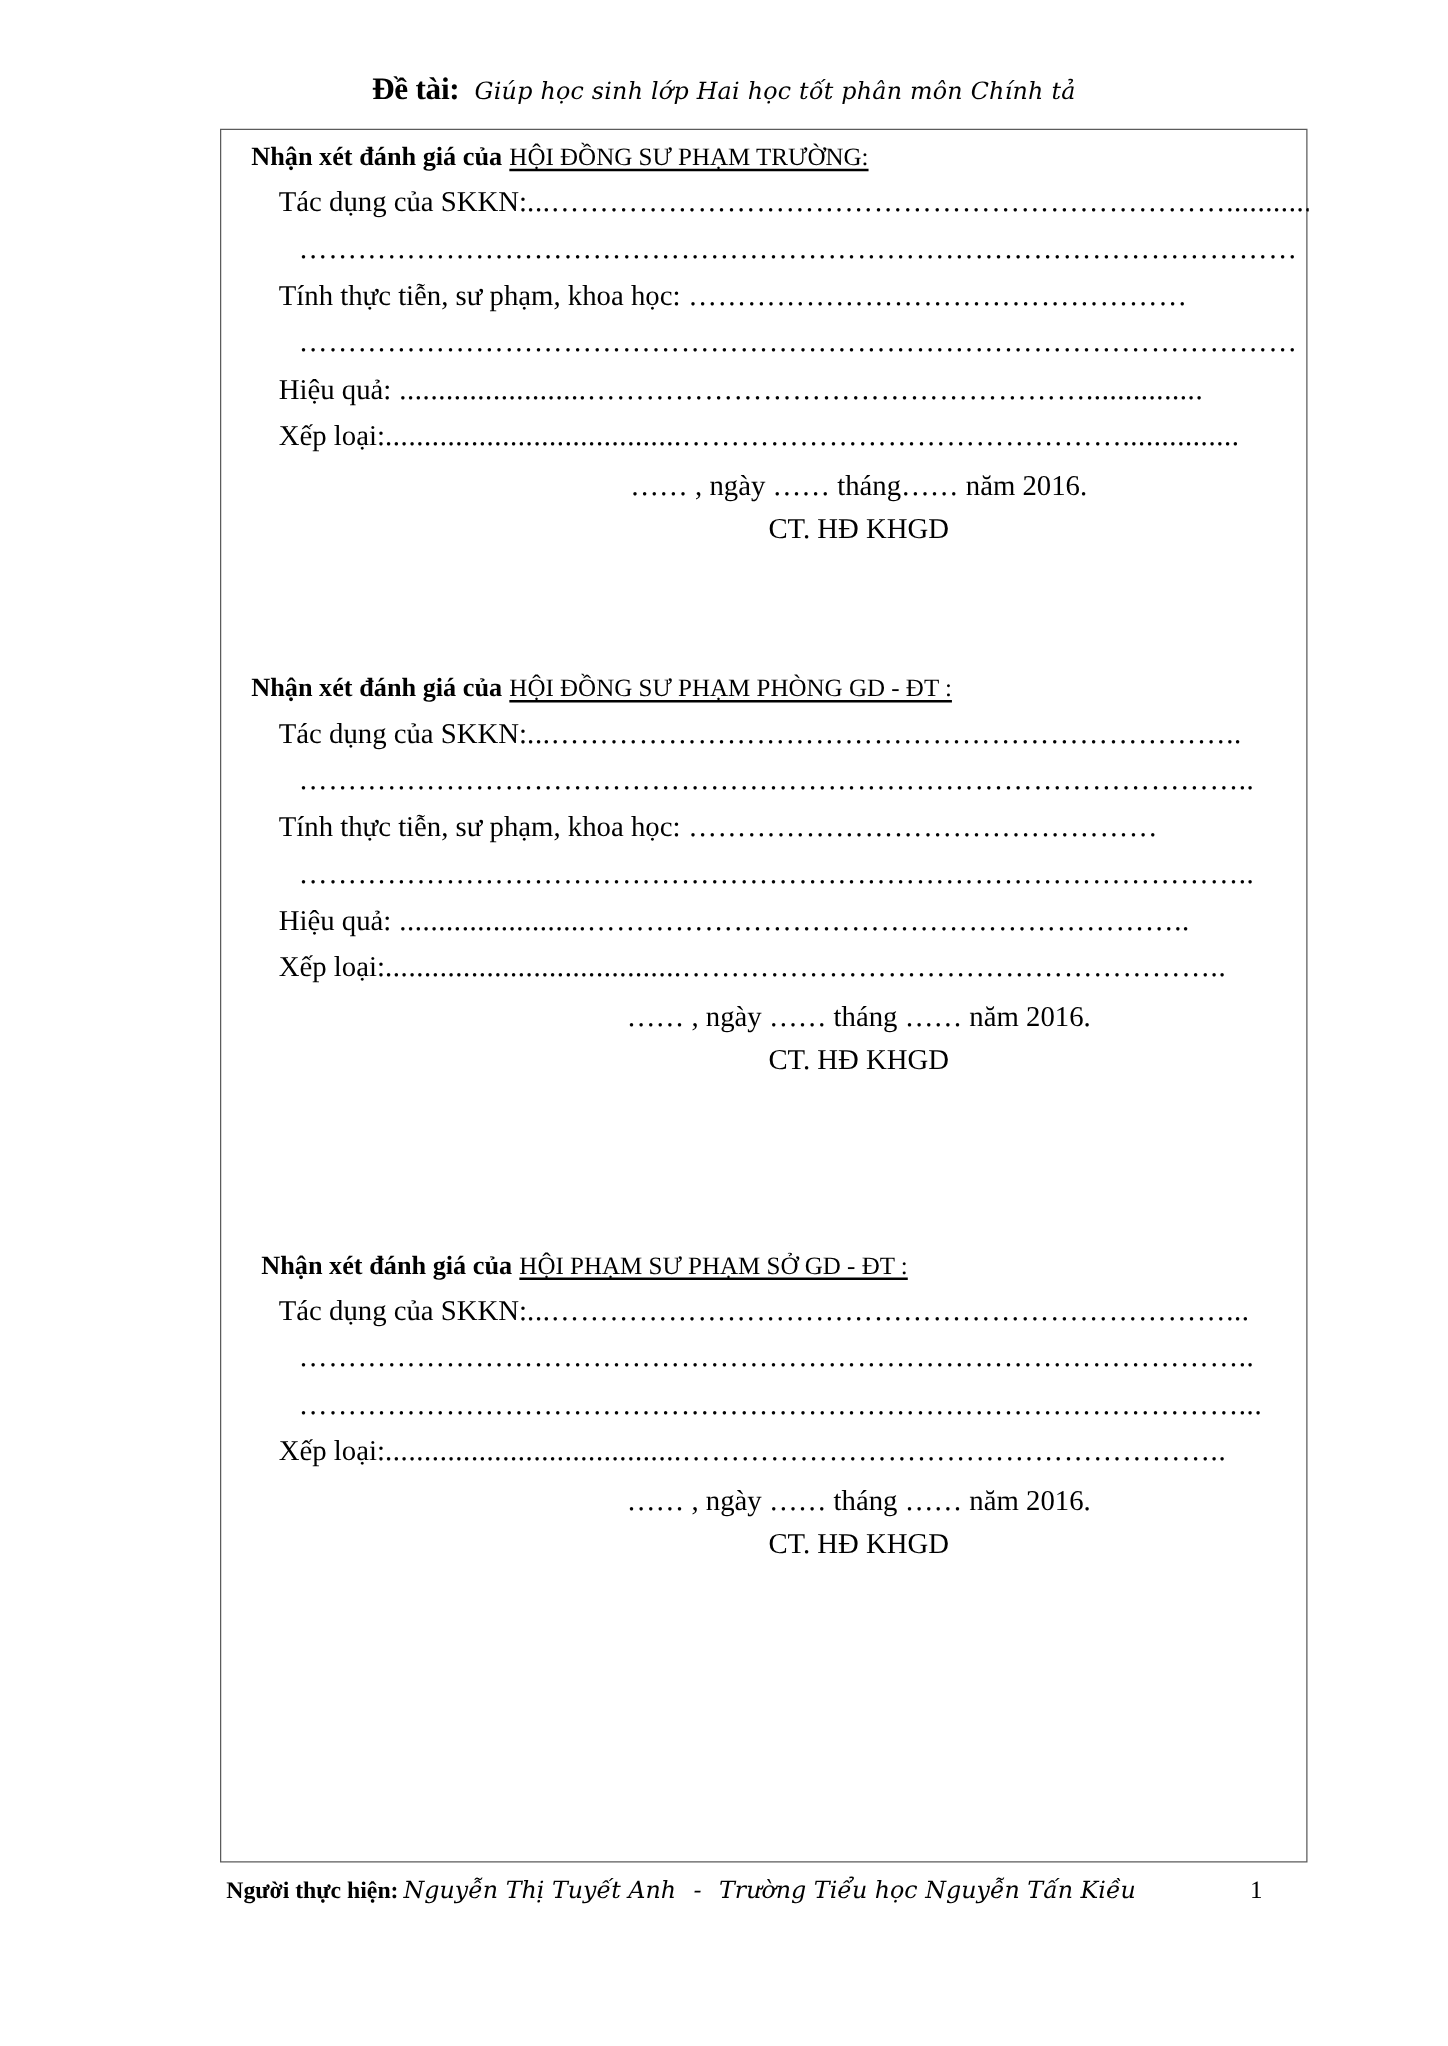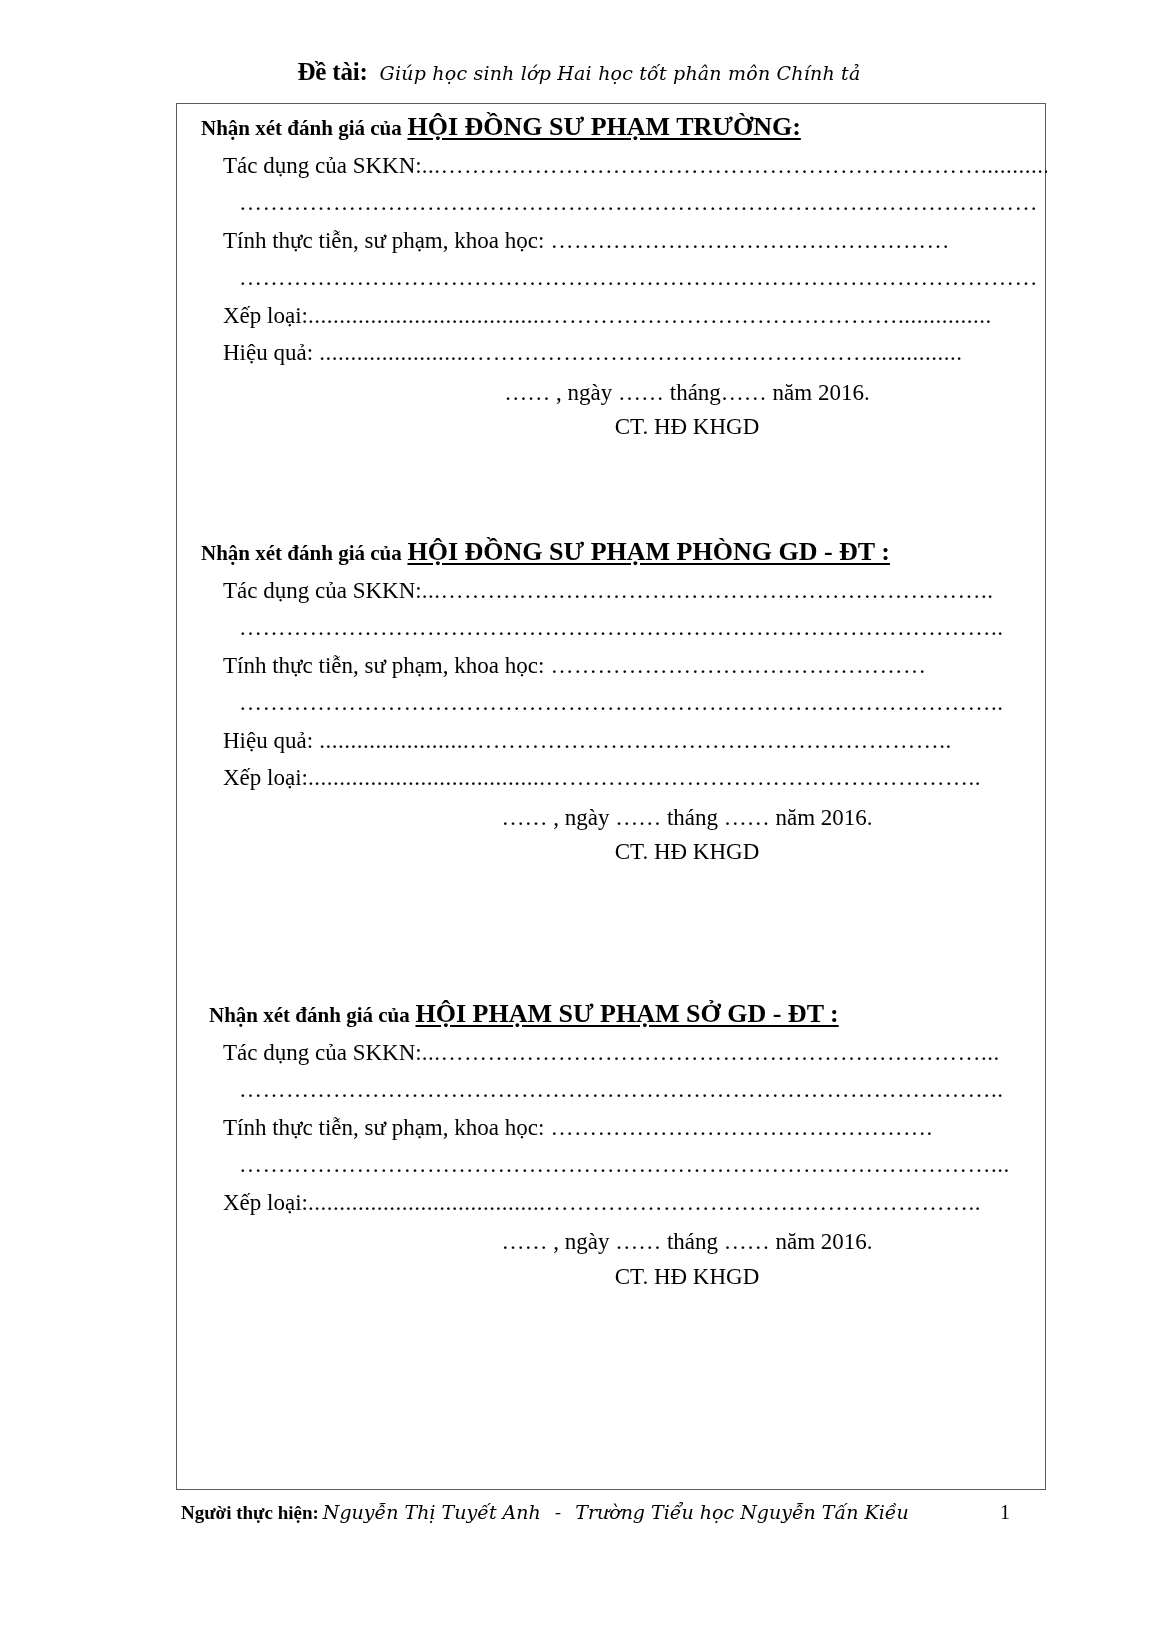--- a/index.html
+++ b/index.html
@@ -71,22 +71,22 @@
     margin: 0 0 2px 0;
     white-space: nowrap;
     line-height: 1.34;
   }
   .sec-title .t-bold {
     font-weight: bold;
     font-size: 21px;
     text-underline-offset: 3px;
   }
   .sec-title .t-plain {
-    font-weight: bold;
-    font-size: 26px;
+    font-weight: normal;
+    font-size: 20px;
     text-decoration: underline;
     text-underline-offset: 3px;
   }
   .s1 .sec-title { padding-left: 24px; }
   .s2 .sec-title { padding-left: 24px; }
   .s3 .sec-title { padding-left: 32px; }
 
   .field-line {
     font-size: 23px;
     line-height: 1.63;
@@ -177,24 +177,24 @@
       <div class="field-line cont">
         <span class="dots">…………………………………………………………………………………………</span>
       </div>
       <div class="field-line">
         <span>Tính thực tiễn, sư phạm, khoa học:</span><span class="dots"> ……………………………………………</span>
       </div>
       <div class="field-line cont">
         <span class="dots">…………………………………………………………………………………………</span>
       </div>
       <div class="field-line">
+        <span>Hiệu quả:</span><span class="dots"> ........................……………………………………………...............</span>
+      </div>
+      <div class="field-line">
         <span>Xếp loại:</span><span class="dots">......................................………………………………………...............</span>
-      </div>
-      <div class="field-line">
-        <span>Hiệu quả:</span><span class="dots"> ........................……………………………………………...............</span>
       </div>
 
       <div class="sign-block">
         <div class="sign-date">……  , ngày ……  tháng…… năm 2016.</div>
         <div class="sign-who">CT. HĐ KHGD</div>
       </div>
     </div>
 
     <div class="section s2">
       <div class="sec-title">
@@ -232,23 +232,20 @@
         <span class="t-bold">Nhận xét đánh giá của</span>
         <span class="t-plain">HỘI PHẠM SƯ PHẠM SỞ GD - ĐT :</span>
       </div>
 
       <div class="field-line">
         <span>Tác dụng của SKKN:</span><span class="dots">...……………………………………………………………...</span>
       </div>
       <div class="field-line cont">
         <span class="dots">……………………………………………………………………………………..</span>
       </div>
-      <div class="field-line">
-        <span>Tính thực tiễn, sư phạm, khoa học:</span><span class="dots"> ………………………………………….</span>
-      </div>
       <div class="field-line cont">
         <span class="dots">……………………………………………………………………………………...</span>
       </div>
       <div class="field-line">
         <span>Xếp loại:</span><span class="dots">......................................………………………………………………..</span>
       </div>
 
       <div class="sign-block">
         <div class="sign-date">……  , ngày …… tháng …… năm 2016.</div>
         <div class="sign-who">CT. HĐ KHGD</div>

